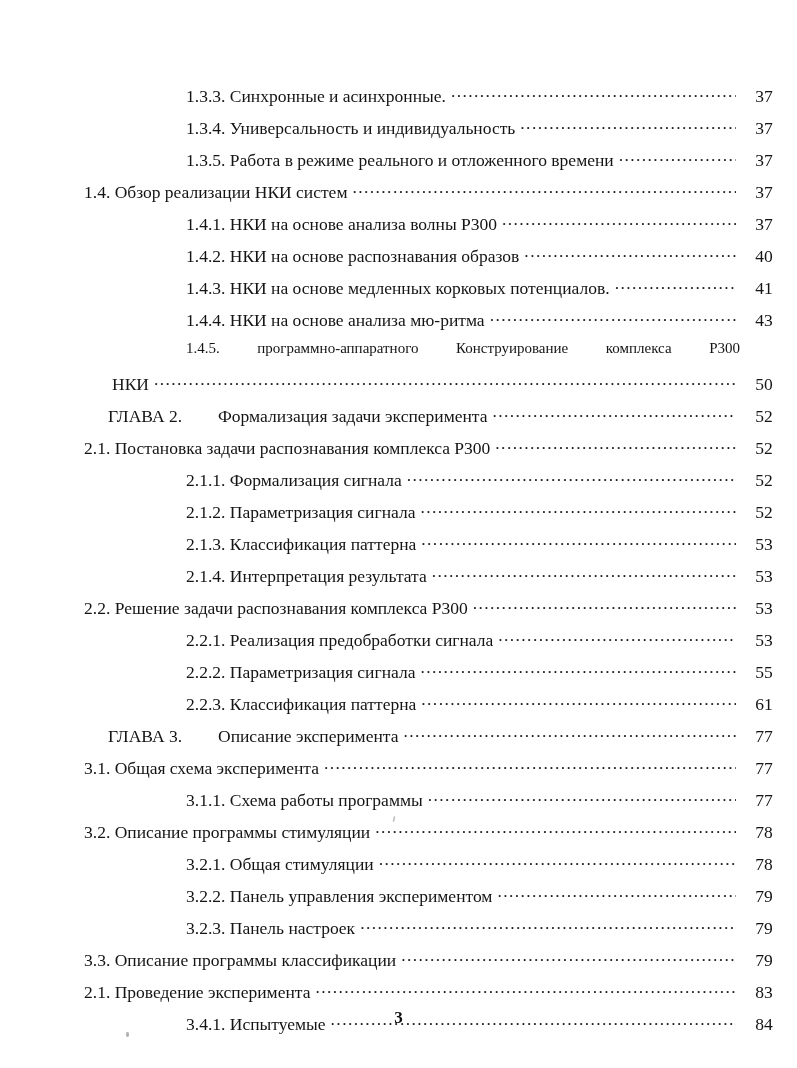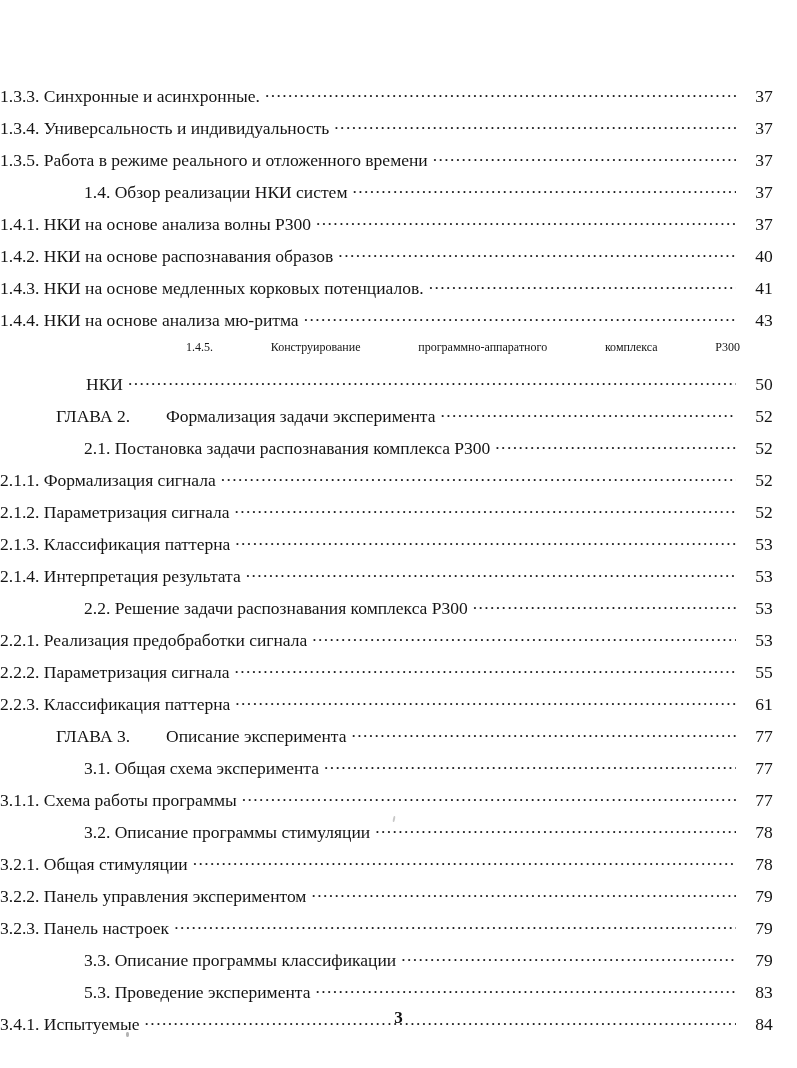--- a/index.html
+++ b/index.html
@@ -24,23 +24,23 @@
   }
   .entry {
     display: flex;
     align-items: baseline;
     height: 32px;
     font-size: 17.5px;
     color: #141414;
     white-space: nowrap;
   }
   
-  .lvl-chapter { padding-left: 56px; }
+  .lvl-chapter { padding-left: 108px; }
   .lvl-2 { padding-left: 84px; }
-  .lvl-3 { }
+  .lvl-3 { padding-left: 186px; }
 
   .chap-num {
     display: inline-block;
     min-width: 110px;
     flex: 0 0 auto;
   }
   .label {
     flex: 0 0 auto;
     padding-right: 4px;
   }
@@ -66,38 +66,38 @@
     width: 48px;
     text-align: center;
     padding-right: 9px;
     padding-left: 3px;
   }
 
   
   .entry-wrap {
     padding-left: 186px;
     padding-right: 57px;
-    font-size: 12px;
+    font-size: 15px;
     color: #141414;
   }
   .entry-wrap .line1 {
     height: 32px;
     display: flex;
     justify-content: space-between;
     white-space: nowrap;
   }
   .entry-wrap .line1 span {
     display: inline-block;
   }
   .entry-cont {
     display: flex;
     align-items: baseline;
     height: 32px;
     font-size: 17.5px;
-    padding-left: 86px;
+    padding-left: 112px;
     white-space: nowrap;
   }
 
   .folio {
     position: absolute;
     left: 0;
     top: 1008px;
     width: 797px;
     text-align: center;
     font-size: 17px;
@@ -155,22 +155,22 @@
         <span class="pageno">41</span>
       </div>
       <div class="entry lvl-3">
         <span class="label">1.4.4. НКИ на основе анализа мю-ритма</span>
         <span class="leader"></span>
         <span class="pageno">43</span>
       </div>
       <div class="entry-wrap">
         <div class="line1">
           <span>1.4.5.</span>
+          <span>программно-аппаратного</span>
           <span>Конструирование</span>
-          <span>программно-аппаратного</span>
           <span>комплекса</span>
           <span>Р300</span>
         </div>
       </div>
       <div class="entry-cont">
         <span class="label">НКИ</span>
         <span class="leader"></span>
         <span class="pageno">50</span>
       </div>
       <div class="entry lvl-chapter">
@@ -259,21 +259,21 @@
         <span class="label">3.2.3. Панель настроек</span>
         <span class="leader"></span>
         <span class="pageno">79</span>
       </div>
       <div class="entry lvl-2">
         <span class="label">3.3. Описание программы классификации</span>
         <span class="leader"></span>
         <span class="pageno">79</span>
       </div>
       <div class="entry lvl-2">
-        <span class="label">5.3. Проведение эксперимента</span>
+        <span class="label">2.1. Проведение эксперимента</span>
         <span class="leader"></span>
         <span class="pageno">83</span>
       </div>
       <div class="entry lvl-3">
         <span class="label">3.4.1. Испытуемые</span>
         <span class="leader"></span>
         <span class="pageno">84</span>
       </div>
     </div>
 

